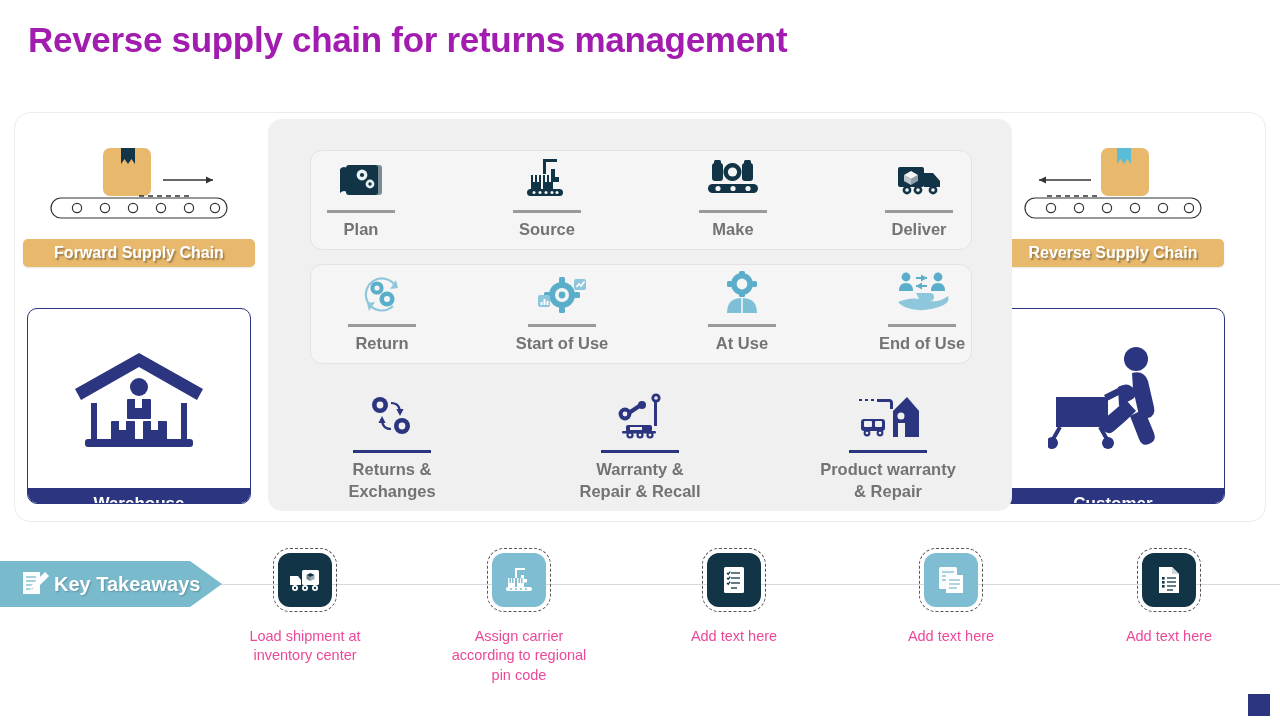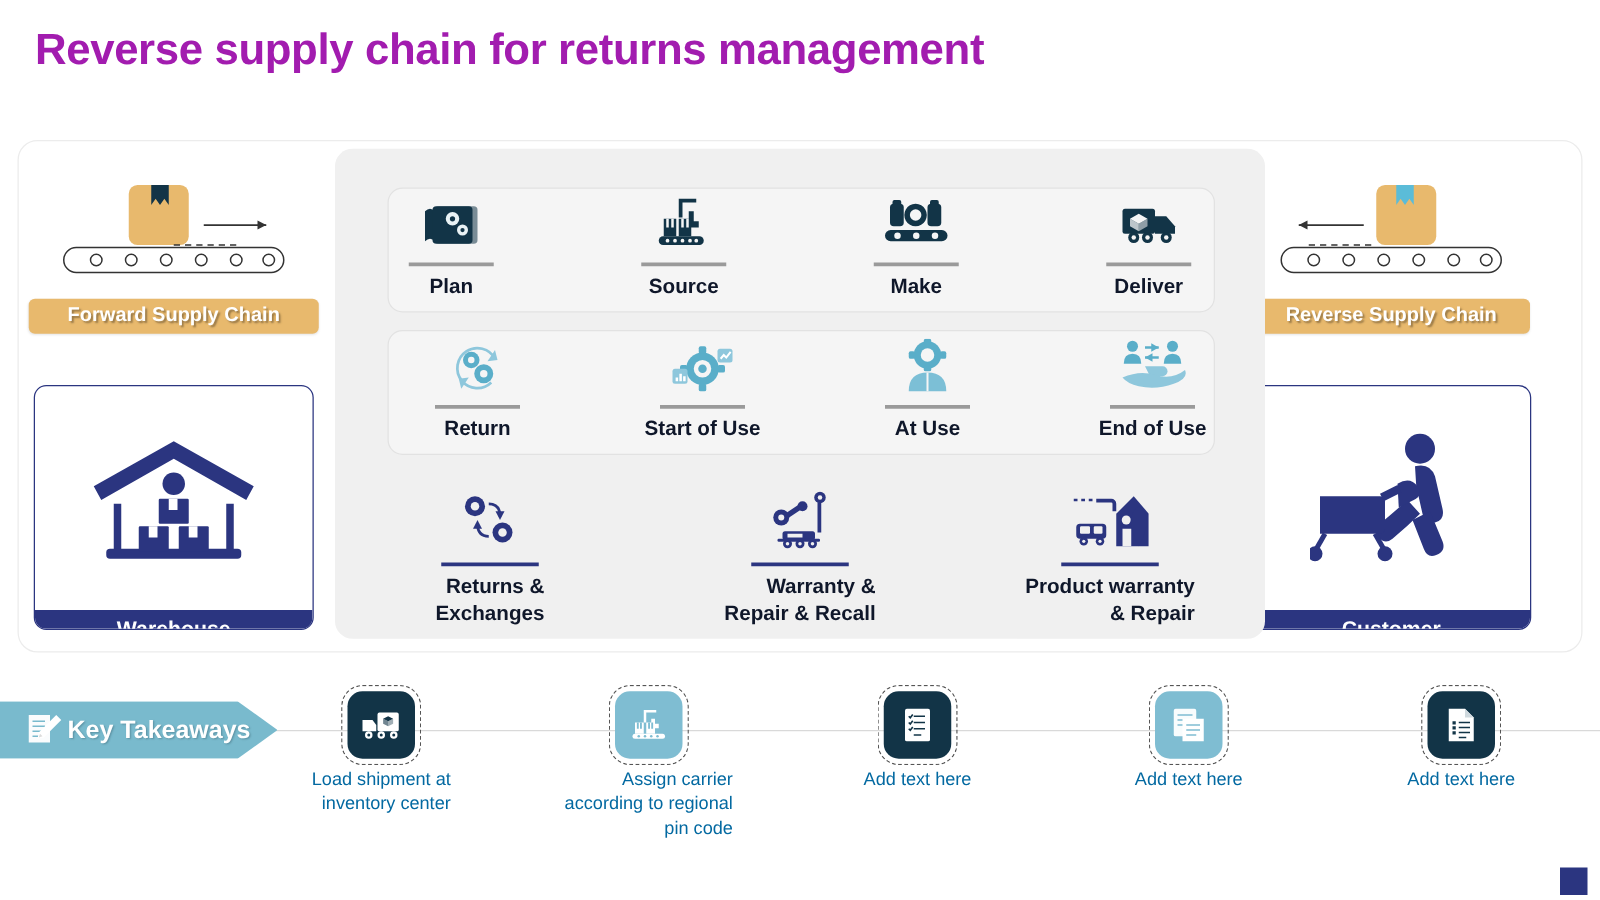--- a/index.html
+++ b/index.html
@@ -76,22 +76,22 @@
   .stage-row.r1 { top: 36px; }
   .stage-row.r2 { top: 150px; padding-left: 24px; }
   .stage-row.r3 { top: 272px; }
 
   .stage {
     flex: 1; display: flex; flex-direction: column; align-items: center;
   }
   .stage-icon { height: 48px; display: flex; align-items: flex-end; justify-content: center; }
   .stage-rule { width: 68px; height: 3px; background: #9a9a9a; margin: 7px 0 5px; }
   .stage-label {
-    font-size: 16.5px; font-weight: 700; color: #0f172a;
-    text-align: right; line-height: 1.35; white-space: pre-line;
+    font-size: 16.5px; font-weight: 700; color: #737373;
+    text-align: center; line-height: 1.35; white-space: pre-line;
   }
   .stage-row.r3 .stage-rule { width: 78px; background: #2b3580; height: 2.5px; }
   .stage-row.r3 .stage-icon { height: 52px; }
 
   
   .connector { position: absolute; }
   .connector.left  { left: 283px; top: 190px; }
   .connector.right { left: 968px; top: 190px; }
 
   
@@ -127,22 +127,22 @@
   .takeaway { position: absolute; top: 0; width: 190px; display: flex;
               flex-direction: column; align-items: center; }
   .tk-tile {
     width: 54px; height: 54px; border-radius: 12px;
     display: flex; align-items: center; justify-content: center;
     outline: 1.5px dashed #555; outline-offset: 4px;
   }
   .tk-tile.dark  { background: #123447; }
   .tk-tile.light { background: #7fbdd2; }
   .tk-label {
-    margin-top: 8px; font-size: 14.5px; color: #0369a1;
-    text-align: right; line-height: 1.33; white-space: pre-line;
+    margin-top: 20px; font-size: 14.5px; color: #ec4899;
+    text-align: center; line-height: 1.33; white-space: pre-line;
   }
 
   .corner-square {
     position: absolute; right: 10px; bottom: 4px; width: 22px; height: 22px;
     background: #2b3580;
   }
 </style>
 </head>
 <body>
 

